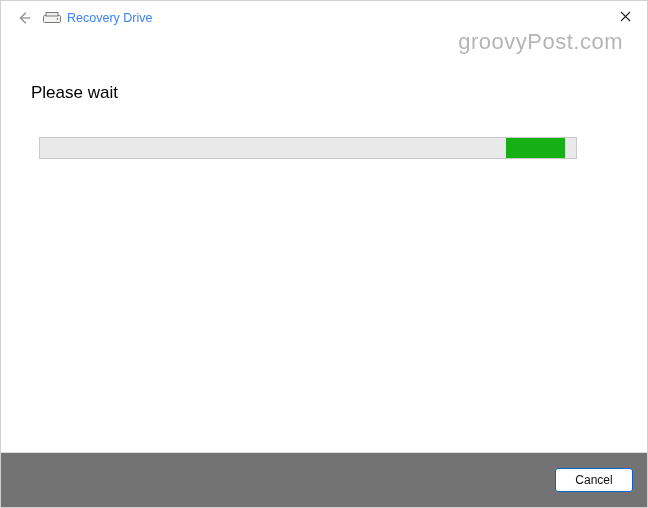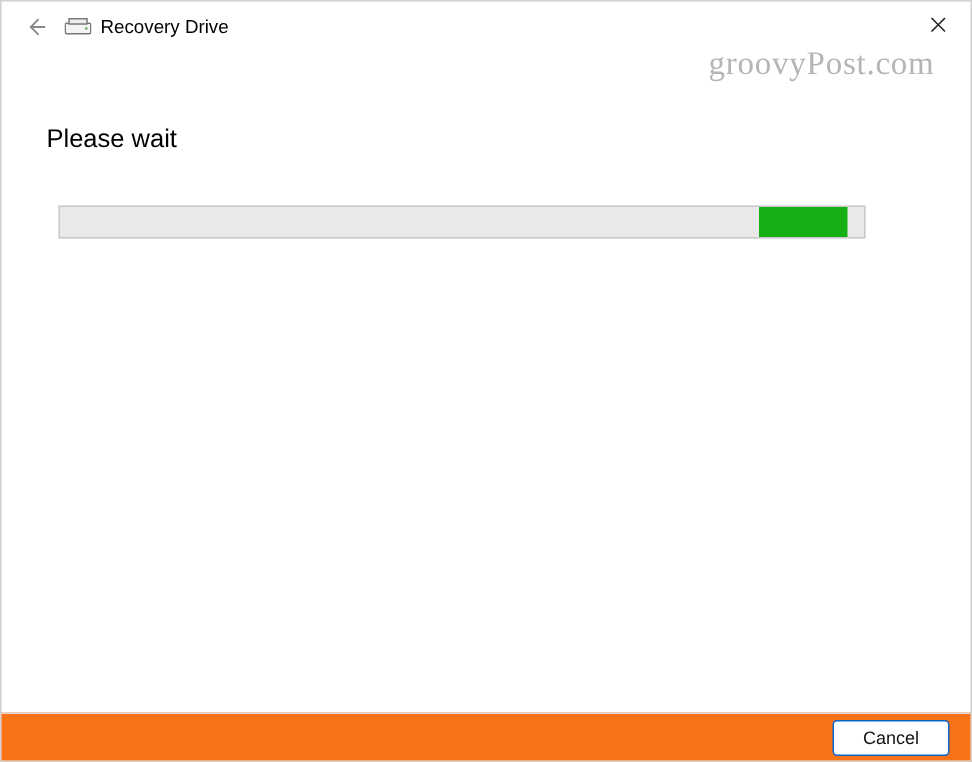--- a/index.html
+++ b/index.html
@@ -38,38 +38,38 @@
     .drive-icon {
       width: 18px;
       height: 14px;
       margin-right: 6px;
       display: flex;
       align-items: center;
       justify-content: center;
     }
     .title-text {
       font-size: 12.5px;
-      color: #000000;
+      color: #3b82f6;
     }
     .close-btn {
       position: absolute;
       top: 0;
       right: 0;
       width: 44px;
       height: 30px;
       display: flex;
       align-items: center;
       justify-content: center;
       color: #222;
     }
     .watermark {
       position: absolute;
       top: 28px;
       right: 24px;
-      font-family: Liberation Serif, serif;
+      font-family: Liberation Sans, sans-serif;
       font-size: 22px;
       color: rgba(120,120,120,0.55);
       letter-spacing: 0.5px;
       pointer-events: none;
     }
     .content {
       flex: 1;
       padding: 26px 30px 0 30px;
     }
     .heading {
@@ -88,23 +88,23 @@
       position: relative;
       overflow: hidden;
     }
     .progress-fill {
       position: absolute;
       top: 0;
       height: 100%;
       background: #16b016;
     }
     .footer {
-      height: 32px;
+      height: 55px;
       border-top: 1px solid #dcdcdc;
-      background: #f97316;
+      background: #737373;
       display: flex;
       align-items: center;
       justify-content: flex-end;
       padding: 0 14px;
     }
     .cancel-btn {
       min-width: 78px;
       height: 24px;
       font-size: 12px;
       font-family: inherit;

